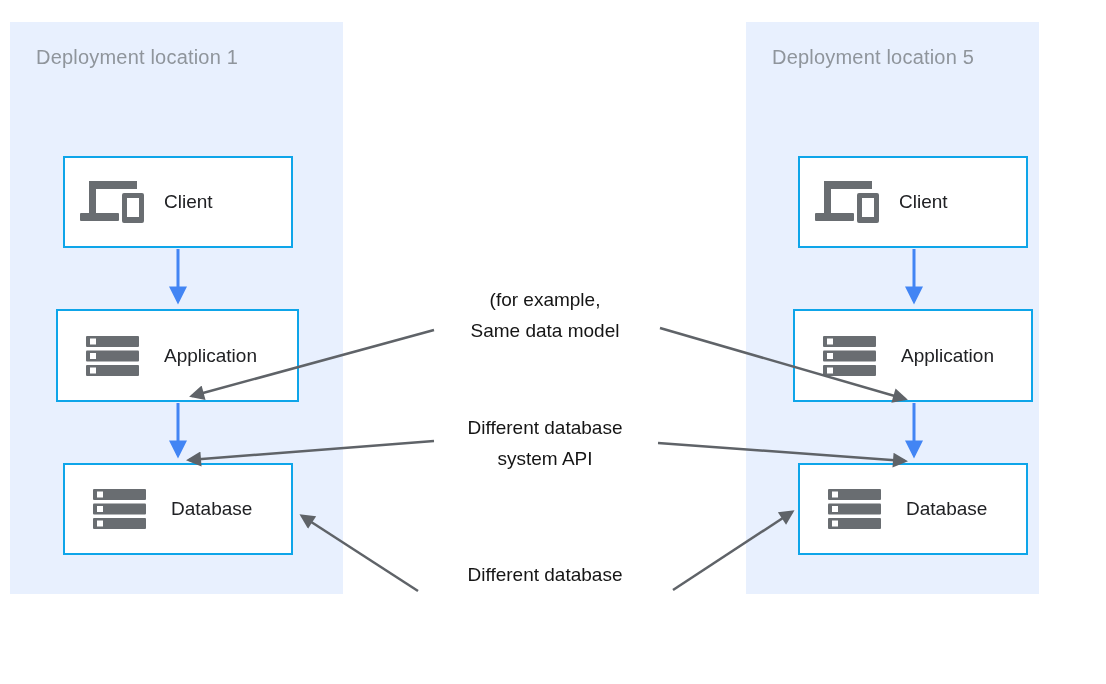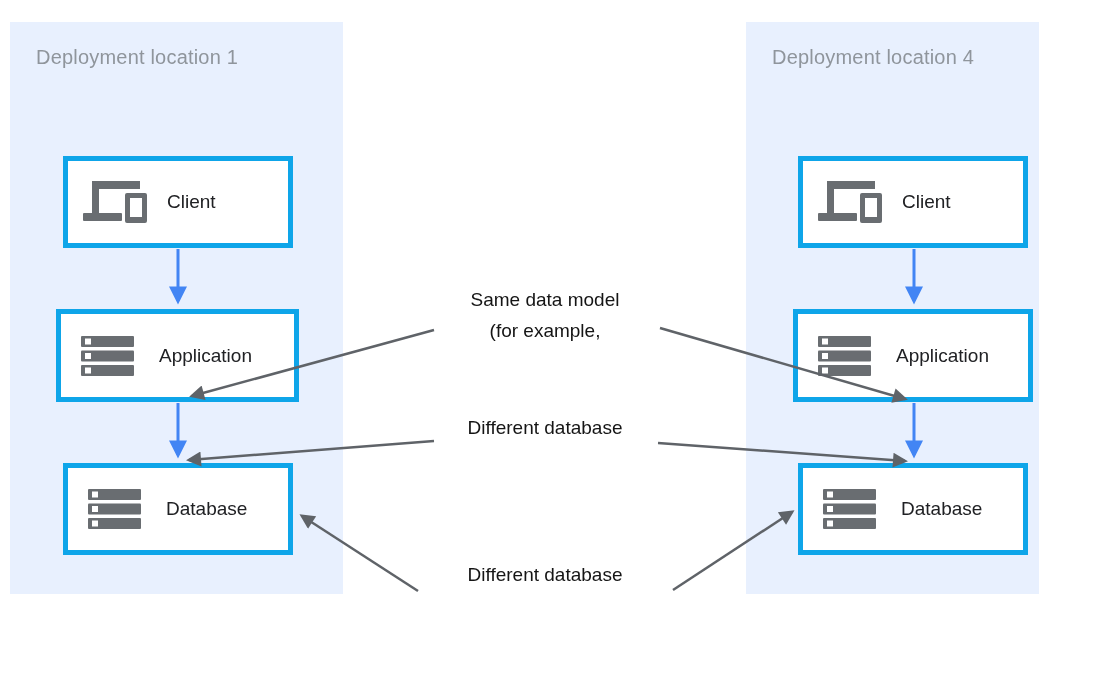--- a/index.html
+++ b/index.html
@@ -8,46 +8,46 @@
     font-family:"Liberation Sans", sans-serif; overflow:hidden;
   }
   .panel { position:absolute; background:#e8f0fe; }
   .panel-1 { left:10px;  top:22px; width:333px; height:572px; }
   .panel-2 { left:746px; top:22px; width:336px; height:572px; }
   .panel-title {
     position:absolute; left:26px; top:24px;
     font-size:20px; color:#8f959c; letter-spacing:0.2px; white-space:nowrap;
   }
   .node {
-    position:absolute; background:#ffffff; border:5px solid #0ea5e9;
+    position:absolute; background:#ffffff; border:2px solid #0ea5e9;
     box-sizing:border-box; display:flex; align-items:center;
   }
   .node .icon { flex:0 0 auto; display:block; line-height:0; }
   .node-label { font-size:19px; color:#202124; white-space:nowrap; }
   .client-node { padding-left:15px; }
   .client-node .node-label { margin-left:20px; }
-  .server-node { padding-left:20px; }
+  .server-node { padding-left:28px; }
   .server-node .node-label { margin-left:25px; }
   .annotation {
     position:absolute; left:425px; width:240px; text-align:center;
     font-size:19px; line-height:31px; color:#151515;
   }
   .overlay { position:absolute; left:0; top:0; pointer-events:none; }
 </style>
 </head>
 <body>
 
 <div class="canvas">
 
   <section class="panel panel-1">
     <div class="panel-title">Deployment location 1</div>
   </section>
 
   <section class="panel panel-2">
-    <div class="panel-title">Deployment location 4</div>
+    <div class="panel-title">Deployment location 5</div>
   </section>
 
   <div class="node client-node" style="left:63px; top:156px; width:230px; height:92px;">
     <span class="icon">
       <svg width="64" height="42" viewBox="0 0 64 42" fill="#696d71">
         <path d="M9 0 h48 v8 H16 v24 H9 z"></path>
         <rect x="0" y="32" width="39" height="8" rx="1"></rect>
         <path fill-rule="evenodd" d="M44 12 h18 a2 2 0 0 1 2 2 v26 a2 2 0 0 1 -2 2 h-18 a2 2 0 0 1 -2 -2 v-26 a2 2 0 0 1 2 -2 z M47 17 h12 v19 h-12 z"></path>
       </svg>
     </span>
@@ -131,26 +131,27 @@
           <rect x="4" y="2.5" width="6" height="6"></rect>
           <rect x="4" y="17" width="6" height="6"></rect>
           <rect x="4" y="31.5" width="6" height="6"></rect>
         </g>
       </svg>
     </span>
     <span class="node-label">Database</span>
   </div>
 
   <div class="annotation" style="top:284px;">
+    <div>(for example,</div>
     <div>Same data model</div>
-    <div>(for example,</div>
   </div>
 
   <div class="annotation" style="top:412px;">
     <div>Different database</div>
+    <div>system API</div>
   </div>
 
   <div class="annotation" style="top:559px;">
     <div>Different database</div>
   </div>
 
   <svg class="overlay" width="1106" height="684" viewBox="0 0 1106 684">
     <defs>
       <marker id="arrowBlue" viewBox="0 0 10 10" refX="8" refY="5" markerWidth="7" markerHeight="6" orient="auto">
         <path d="M0 0 L10 5 L0 10 z" fill="#4285f4"></path>

